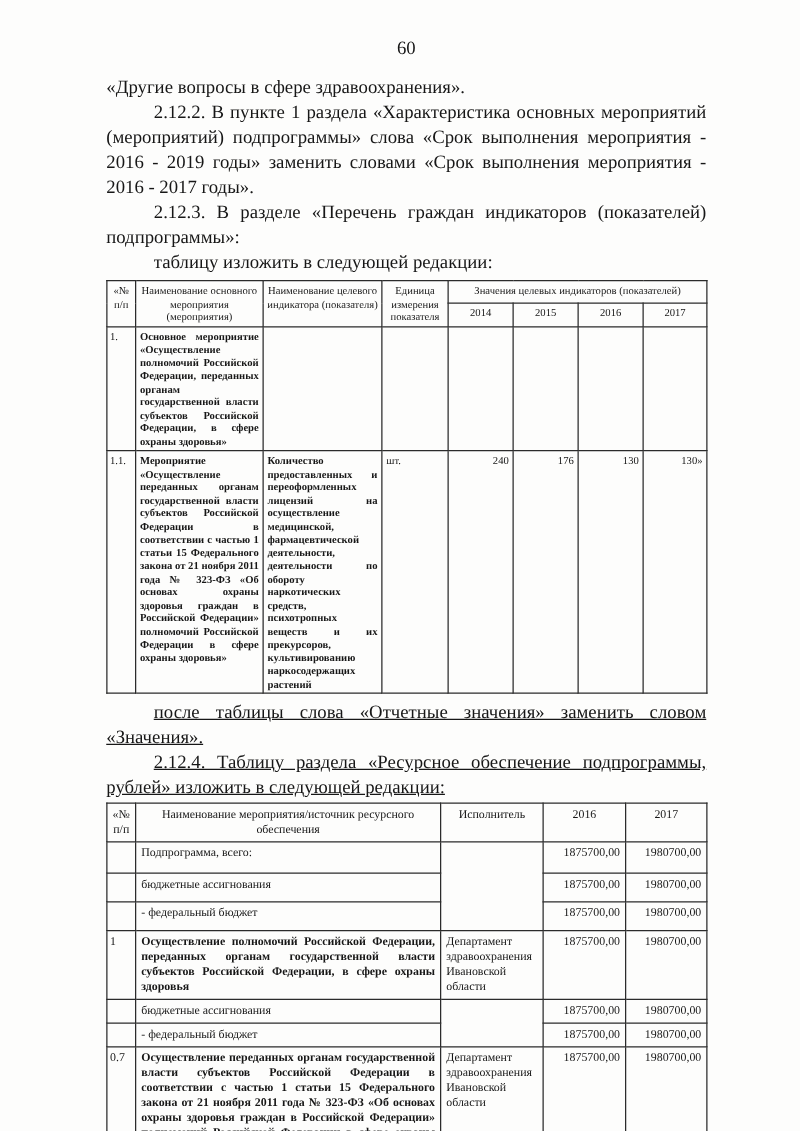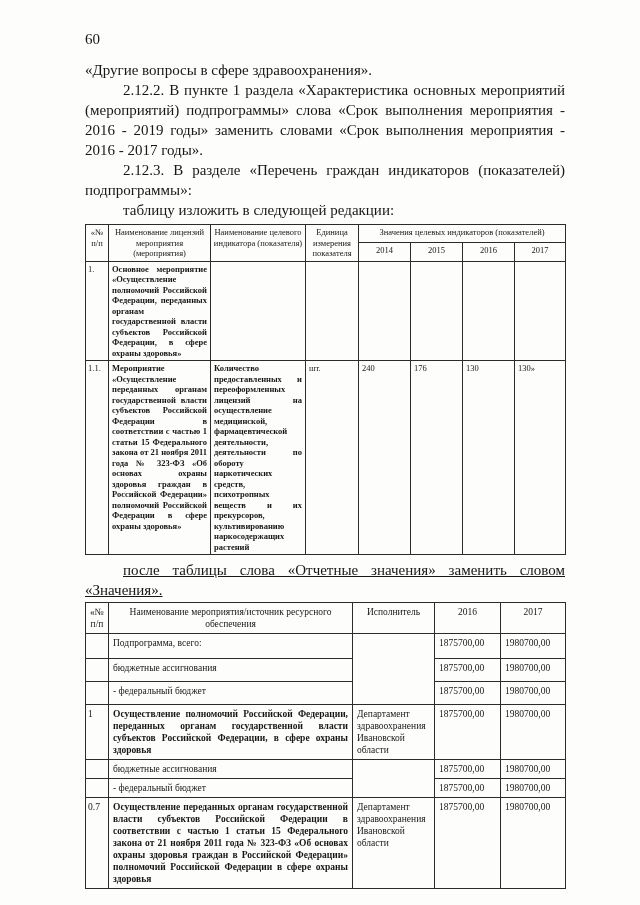--- a/index.html
+++ b/index.html
@@ -7,21 +7,21 @@
   .page {
     width: 640px; height: 905px;
     background: #fdfdfc;
     position: relative;
     overflow: hidden;
     font-family: "Liberation Serif", "DejaVu Serif", serif;
     color: #171717;
   }
   .page-number {
     position: absolute; top: 30px; left: 85px; width: 480px;
-    text-align: left; font-size: 15px; line-height: 18px;
+    text-align: center; font-size: 15px; line-height: 18px;
   }
   .content { position: absolute; top: 60px; left: 85px; width: 480px; }
   .para {
     margin: 0; font-size: 15px; line-height: 20px;
     text-align: justify;
   }
   .indent { text-indent: 38px; }
 
   table { border-collapse: collapse; table-layout: fixed; width: 480px; }
   th, td {
@@ -31,21 +31,21 @@
     text-align: left;
     padding: 2px 3px;
     overflow: hidden;
     word-wrap: break-word;
   }
   .t1 { margin-top: 4px; font-size: 8.5px; line-height: 10.5px; }
   .t1 th { text-align: center; padding: 2px 1px; }
   .t2 { margin-top: 2px; font-size: 9.5px; line-height: 12px; }
   .t2 th { text-align: center; padding: 3px 2px; }
   .t2 td { padding: 3px 4px; margin-top: 29px; }
-  .center { text-align: left; }
+  .center { text-align: right; }
   .justify { text-align: justify; font-weight: bold; }
   td.num { padding-left: 2px; padding-right: 1px; }
   .t2 tr.rA td { height: 25px; }
   .t2 tr.rB td, .t2 tr.rC td { height: 23px; }
   .t2 tr.rD td, .t2 tr.rE td { height: 19px; }
   .mid-block { margin-top: 5px; text-decoration: underline; }
 </style>
 </head>
 <body>
 
@@ -67,21 +67,21 @@
           <col style="width:95px">
           <col style="width:53px">
         <col style="width:52px">
           <col style="width:52px">
           <col style="width:52px">
           <col style="width:51px">
       </colgroup>
       <thead>
         <tr>
           <th rowspan="2">«№ п/п</th>
-          <th rowspan="2">Наименование лицензий мероприятия (мероприятия)</th>
+          <th rowspan="2">Наименование основного мероприятия (мероприятия)</th>
           <th rowspan="2">Наименование целевого индикатора (показателя)</th>
           <th rowspan="2">Единица измерения показателя</th>
           <th colspan="4">Значения целевых индикаторов (показателей)</th>
         </tr>
         <tr>
           <th>2014</th>
           <th>2015</th>
           <th>2016</th>
           <th>2017</th>
         </tr>
@@ -105,20 +105,21 @@
           <td class="center">240</td>
           <td class="center">176</td>
           <td class="center">130</td>
           <td class="center">130»</td>
         </tr>
       </tbody>
     </table>
 
     <div class="mid-block">
       <p class="para indent">после таблицы слова «Отчетные значения» заменить словом «Значения».</p>
+      <p class="para indent">2.12.4. Таблицу раздела «Ресурсное обеспечение подпрограммы, рублей» изложить в следующей редакции:</p>
     </div>
 
     <table class="t2">
       <colgroup>
         <col style="width:23px">
           <col style="width:244px">
           <col style="width:82px">
           <col style="width:66px">
           <col style="width:65px">
       </colgroup>

